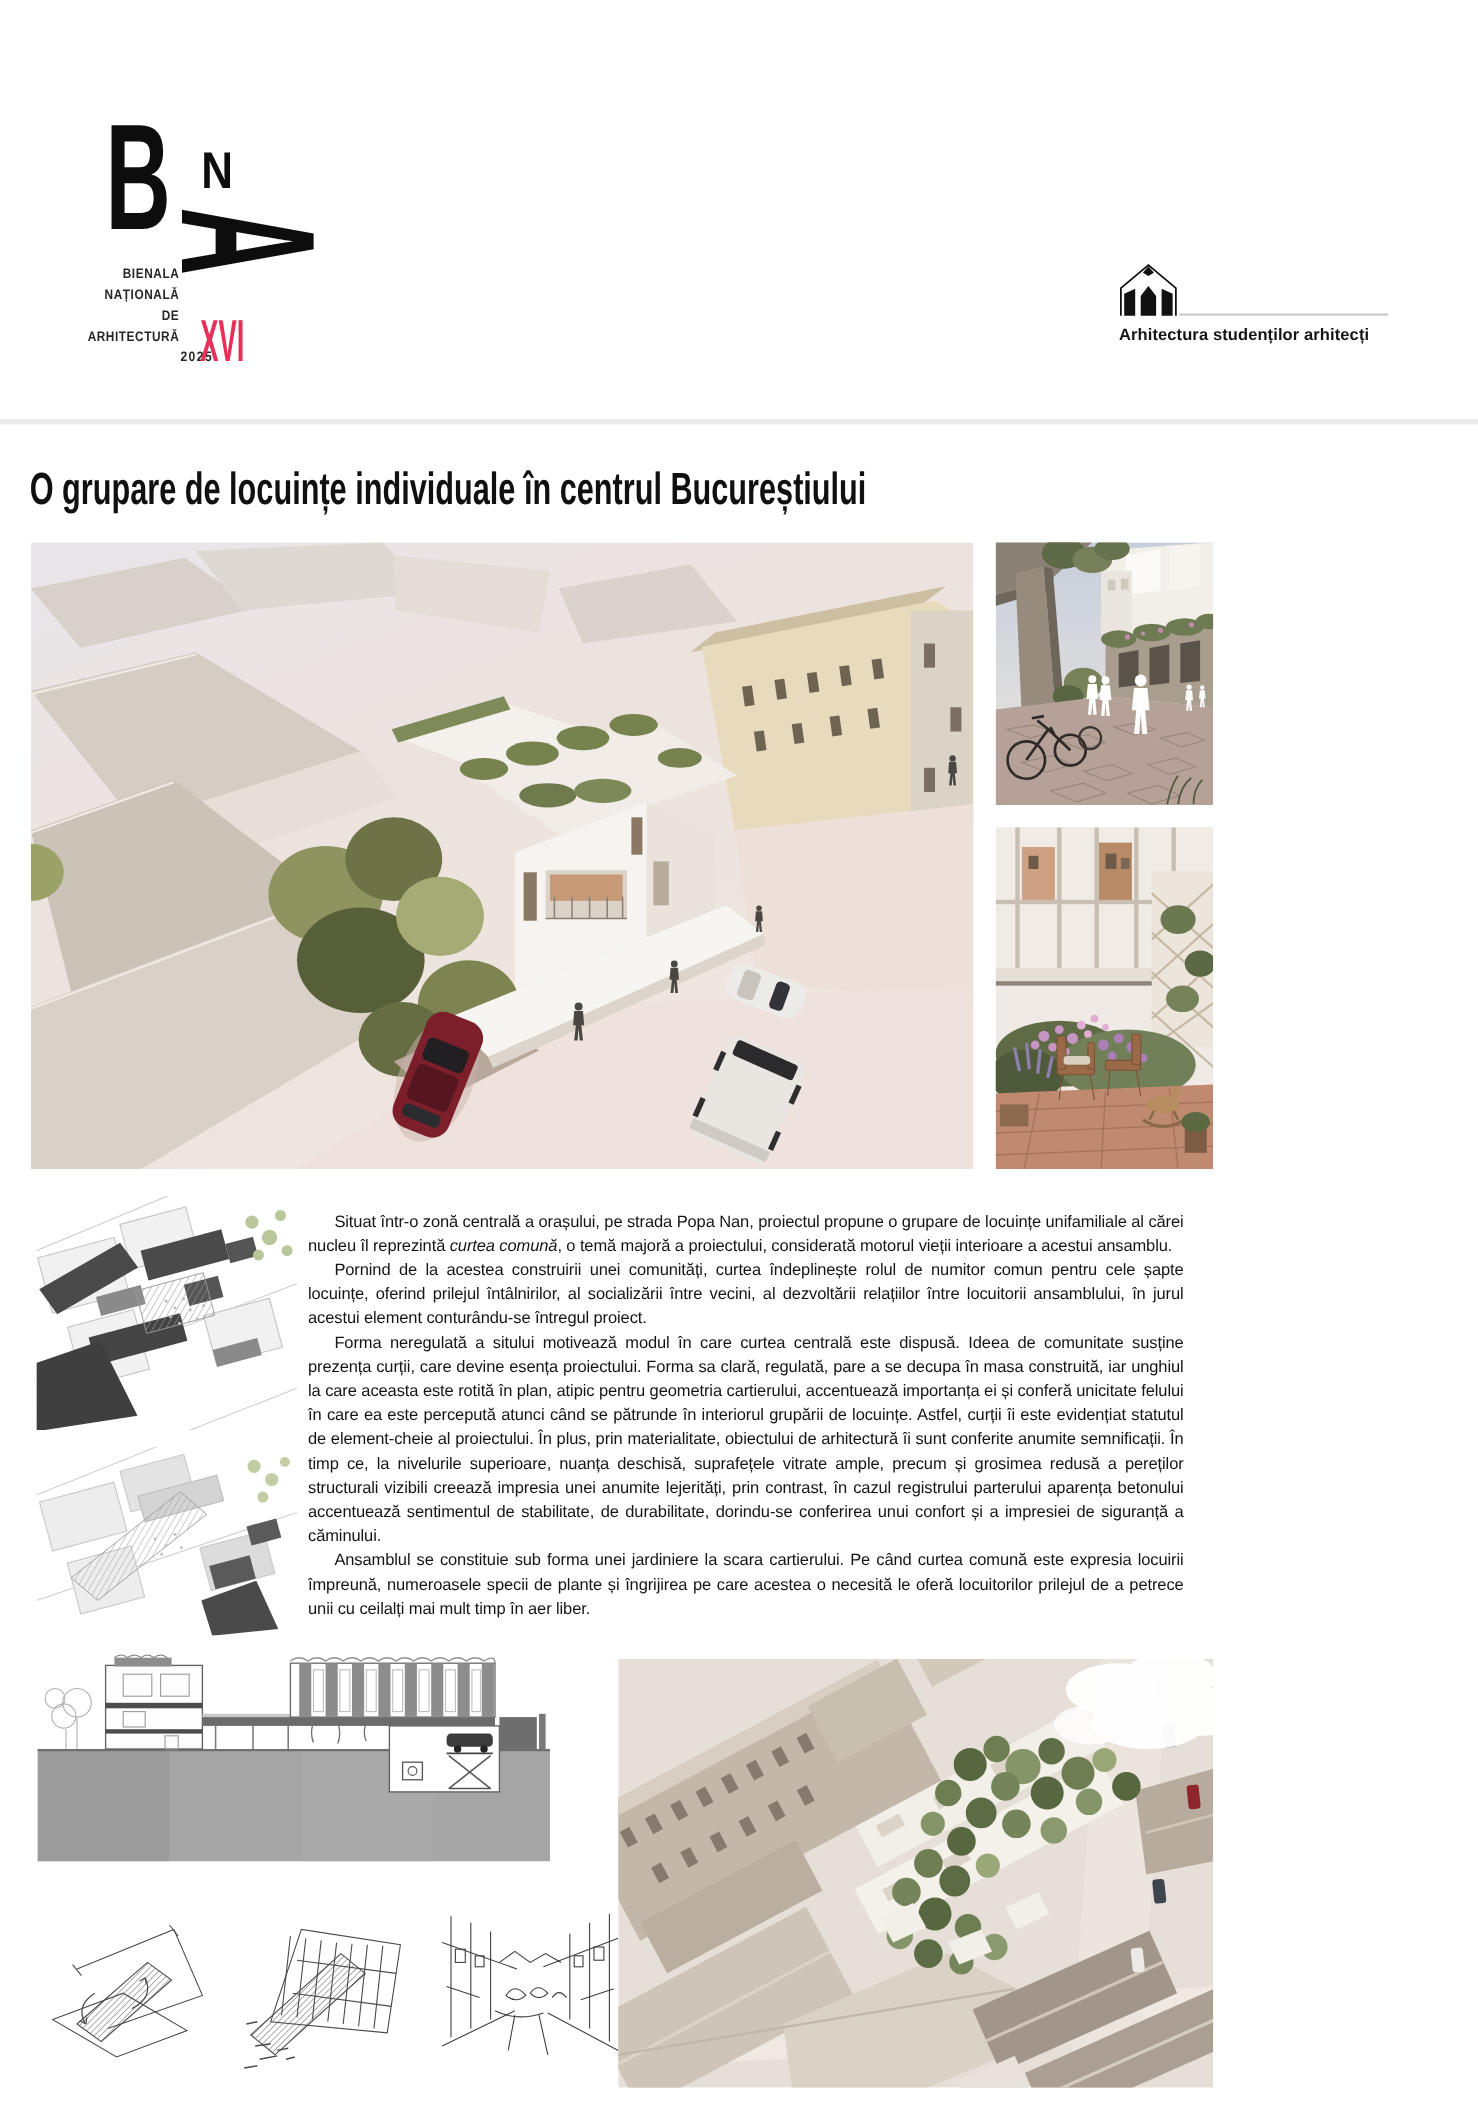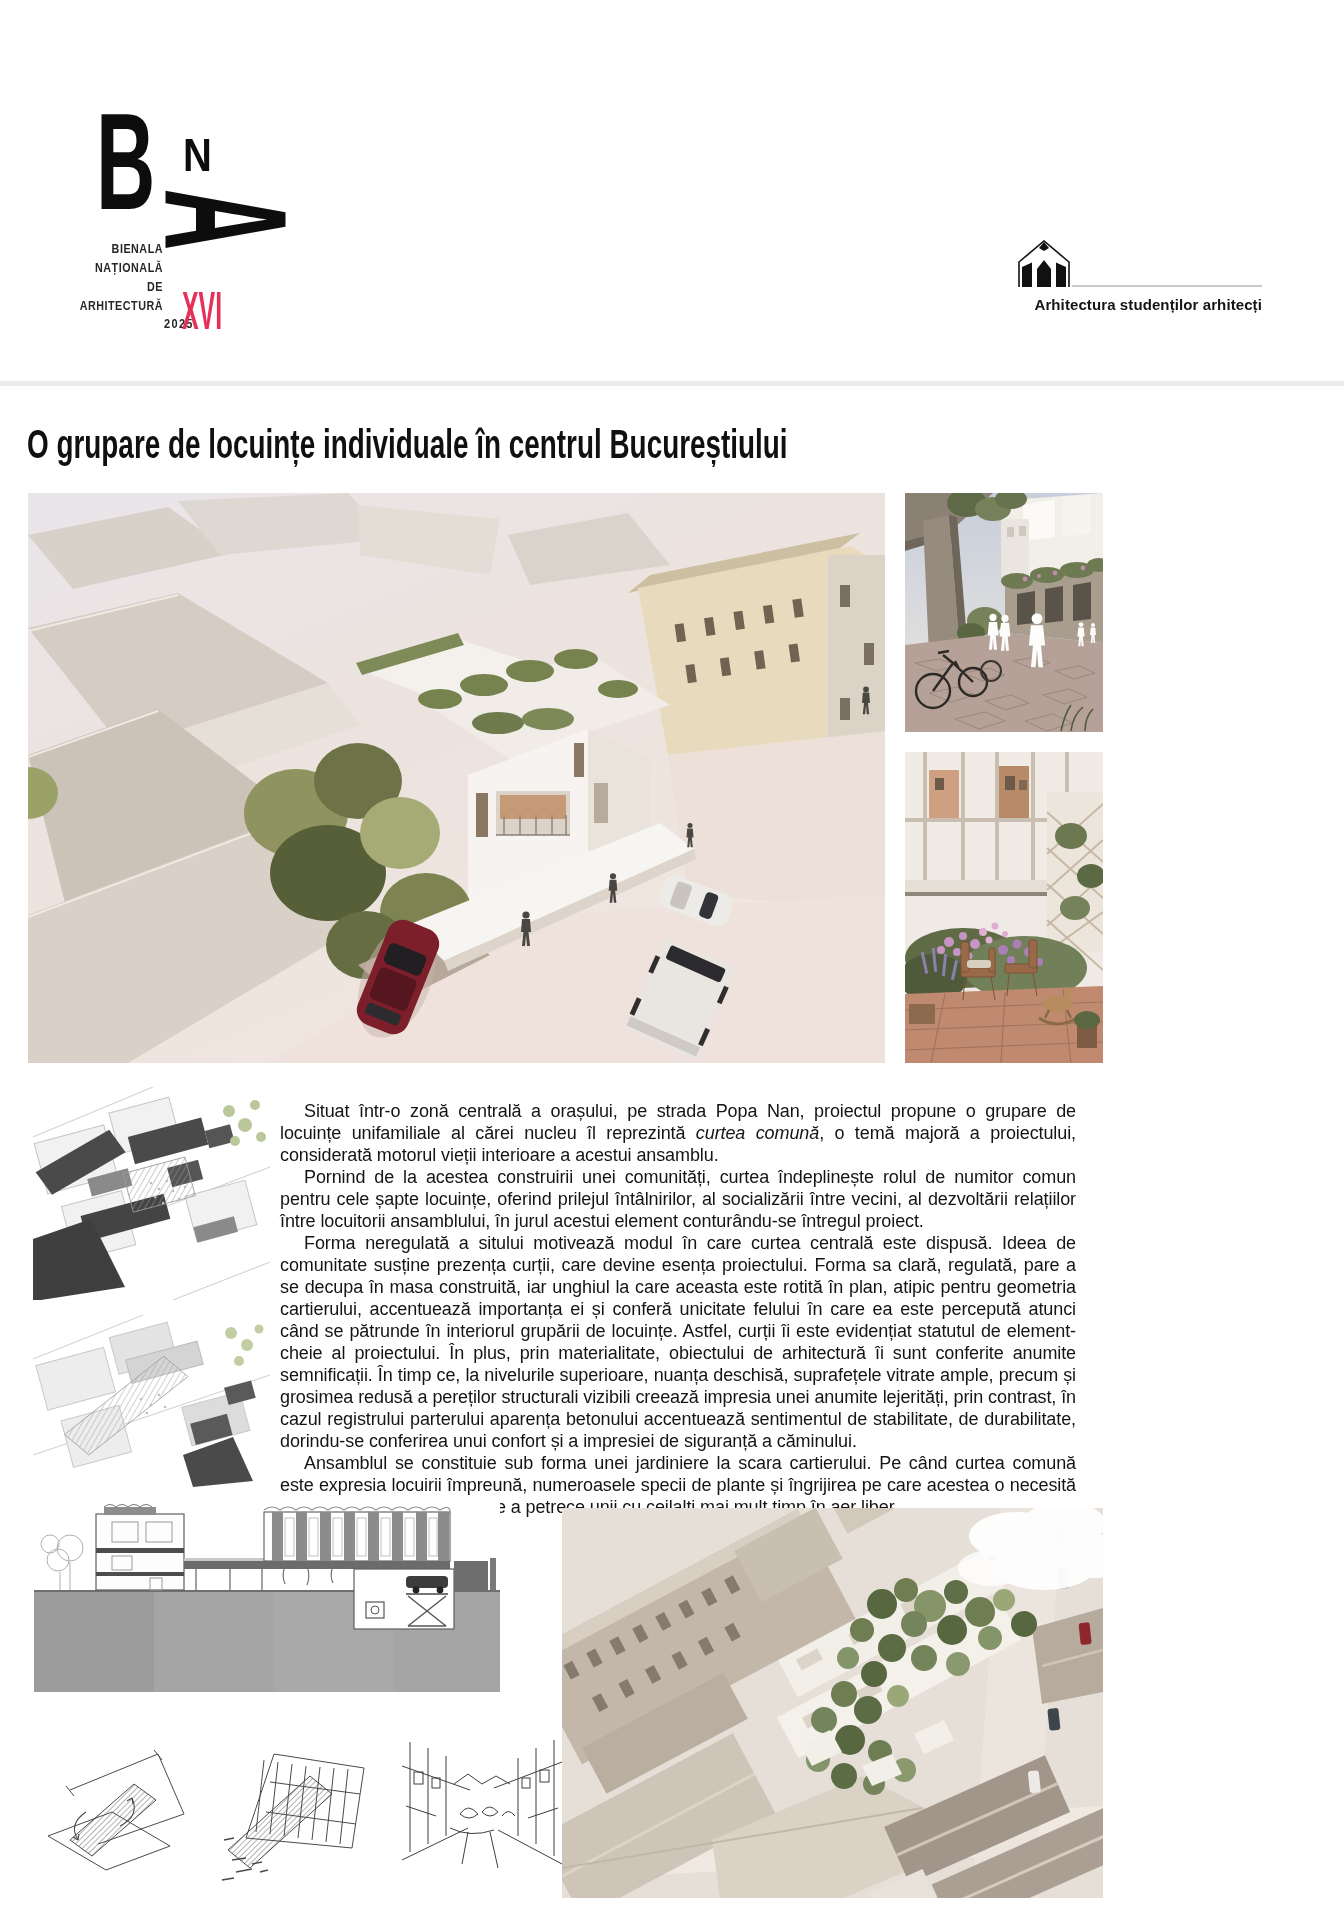--- a/index.html
+++ b/index.html
@@ -20,37 +20,37 @@
   .bna-lines { position:absolute; left:43px; top:240px; width:120px; text-align:right;
            font-size:12.5px; line-height:19px; font-weight:700; letter-spacing:0.6px;
            color:#262626; transform:scaleX(0.86); transform-origin:right top; }
   .bna-year { position:absolute; left:164px; top:317px; font-size:12.5px; font-weight:700;
            letter-spacing:1.5px; color:#262626; transform:scaleX(0.88); transform-origin:left top;}
   .bna-xvi { position:absolute; left:182px; top:289px; font-size:54px; line-height:42px;
            font-weight:700; transform:scaleX(0.46); transform-origin:left top; }
 
   .prog-icon { position:absolute; left:1016px; top:240px; }
   .prog-rule { position:absolute; left:1072px; top:285px; width:190px; height:2px; background:#c9c9c9; }
-  .prog-label { position:absolute; left:1000px; top:296px; width:262px; text-align:right;
+  .prog-label { position:absolute; left:1000px; top:296px; width:262px; text-align:center;
            font-size:15px; font-weight:600; color:#141414; letter-spacing:0.1px; }
 
   .divider { position:absolute; left:0; top:381px; width:1344px; height:5px; background:#ebebeb; }
 
   
   .title { position:absolute; left:27px; top:421px; font-size:41px; font-weight:700;
            color:#101010; white-space:nowrap; transform:scaleX(0.68); transform-origin:left top;
            letter-spacing:0; }
 
   
   .fig { position:absolute; overflow:hidden; }
   .fig svg { display:block; }
 
   
   .bodytext { position:absolute; left:280px; top:1100px; width:796px;
-           font-size:18px; line-height:22px; letter-spacing:-0.1px;
+           font-size:15px; line-height:22px; letter-spacing:-0.1px;
            color:#141414; text-align:justify; }
   .bodytext p { text-indent:24px; }
   .bodytext .it { font-style:italic; }
 </style>
 </head>
 <body>
 
 <div class="page">
 
   <div>

